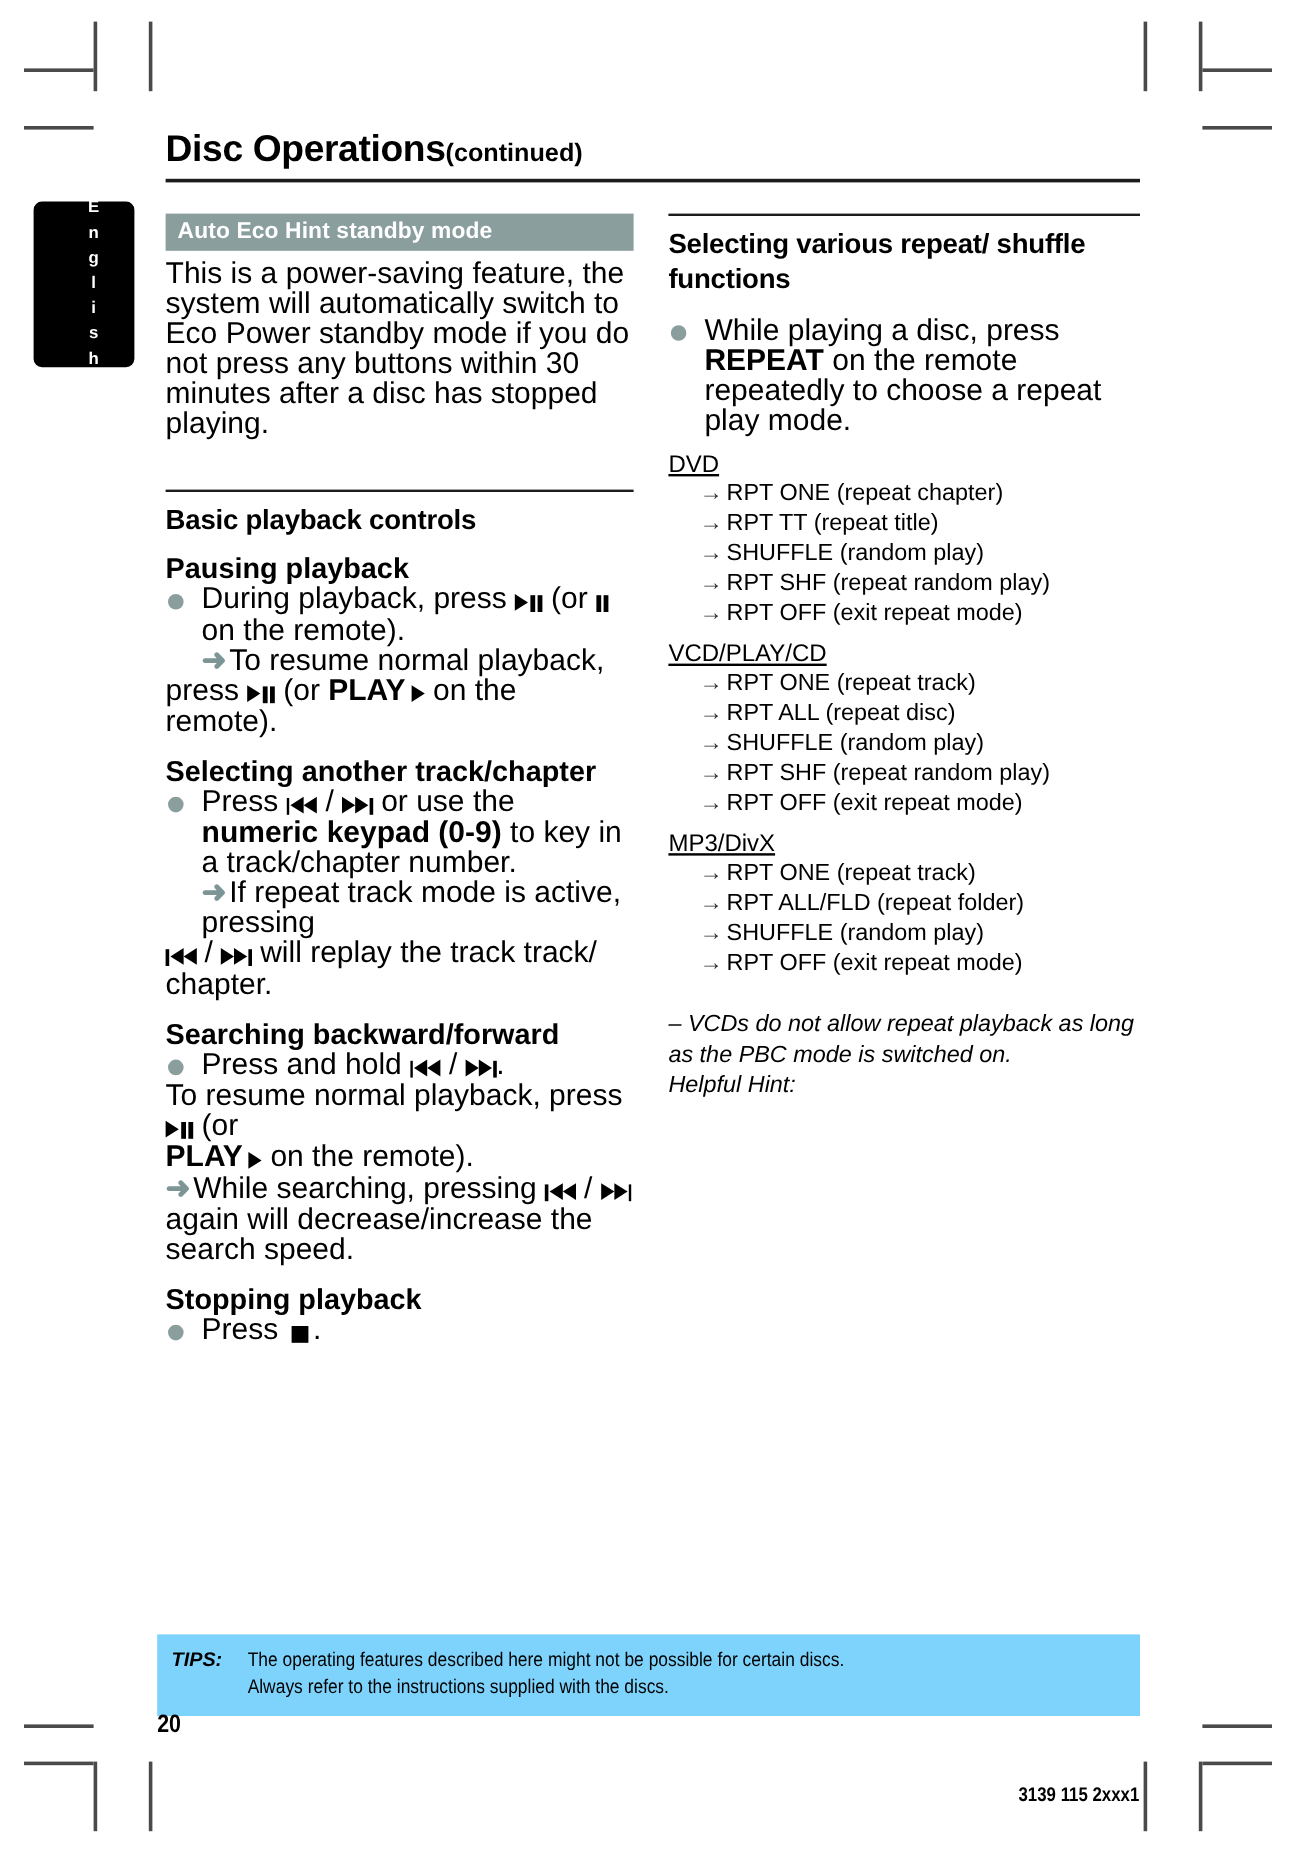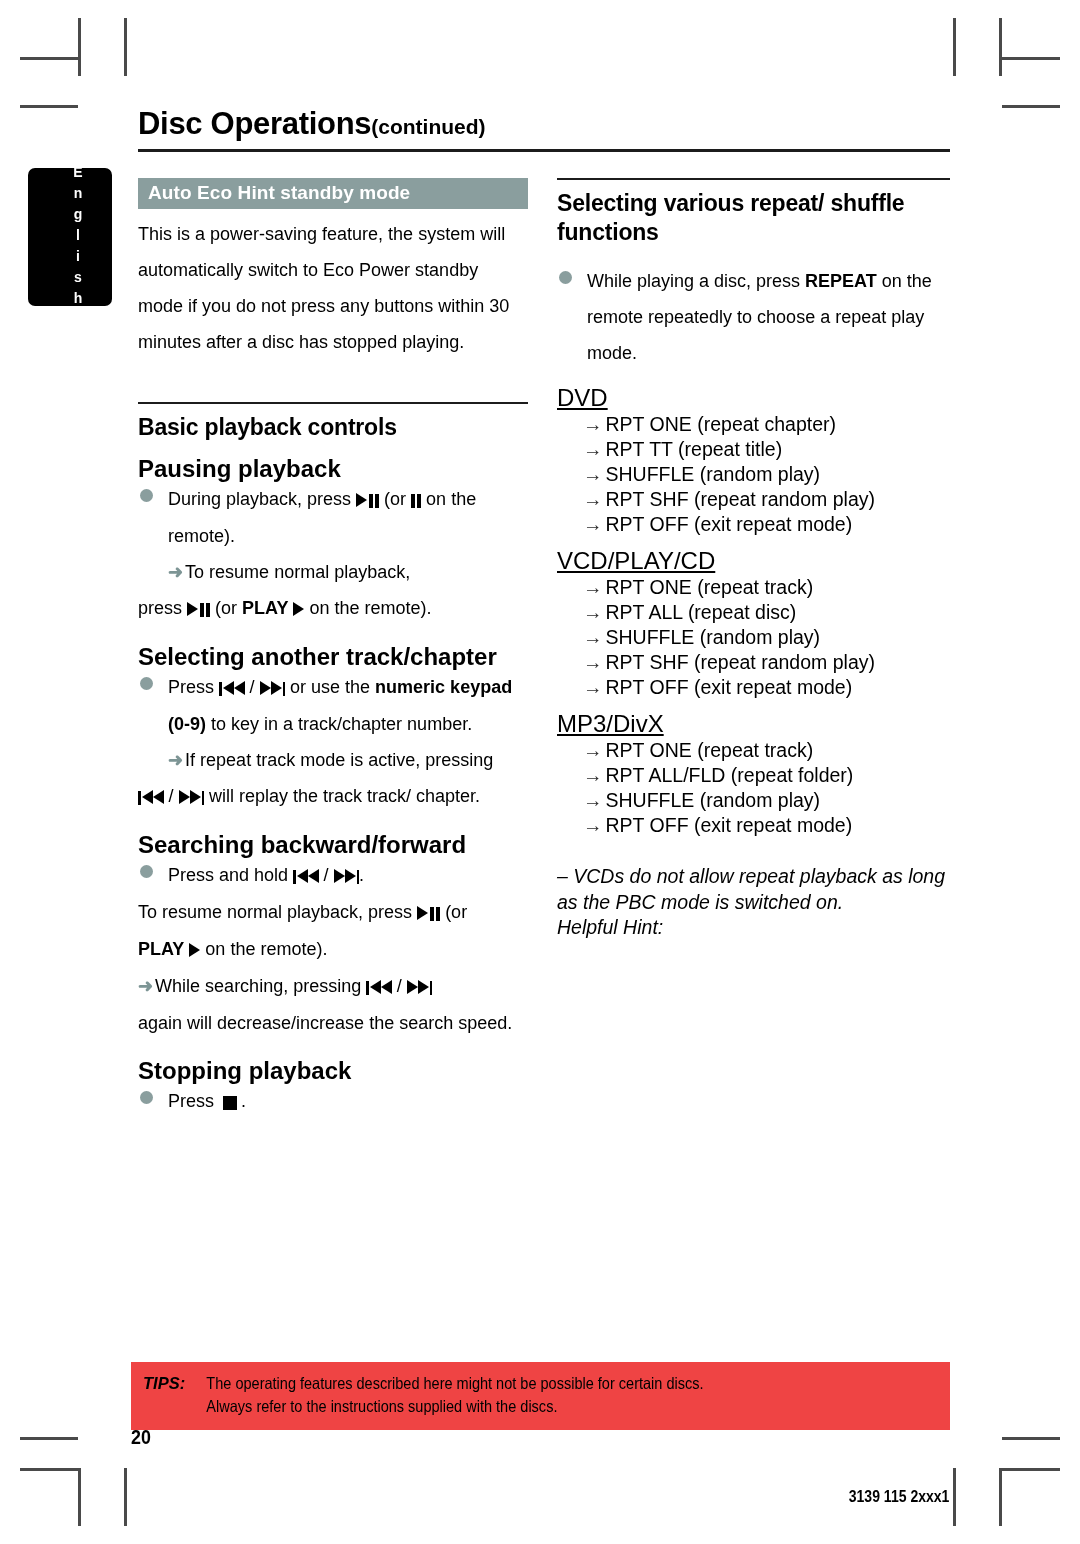--- a/index.html
+++ b/index.html
@@ -88,22 +88,22 @@
   }
   #col-right {
     position: absolute;
     left: 557px;
     top: 178px;
     width: 393px;
   }
 
   
   .body-text {
-    font-size: 18px;
-    line-height: 36px;
+    font-size: 25px;
+    line-height: 25px;
     color: #000000;
   }
   .sec-banner {
     background: #8a9e9e;
     color: #ffffff;
     font-size: 19px;
     font-weight: bold;
     padding: 4px 10px 5px 10px;
     letter-spacing: 0.1px;
   }
@@ -185,21 +185,21 @@
   .sq {
     display: inline-block;
     width: 14px; height: 14px;
     background: #000;
     vertical-align: -2px;
   }
   .gap2 { display:inline-block; width:2px; }
 
   
   .disc-label {
-    font-size: 24px;
+    font-size: 20px;
     color: #000;
     text-decoration: underline;
     text-underline-offset: 2px;
     margin-top: 4px;
   }
   .mode-line {
     font-size: 19.5px;
     line-height: 25px;
     color: #000;
     padding-left: 26px;
@@ -215,21 +215,21 @@
     line-height: 25.5px;
     color: #000;
   }
 
   
   #tips-box {
     position: absolute;
     left: 131px;
     top: 1362px;
     width: 819px;
-    background: #ef4444;
+    background: #7dd3fc;
     padding: 10px 0 12px 0;
   }
   #tips-inner {
     position: relative;
     font-family: "Liberation Sans", sans-serif;
     font-size: 16.5px;
     line-height: 23px;
     color: #000;
     padding-left: 12px;
   }

